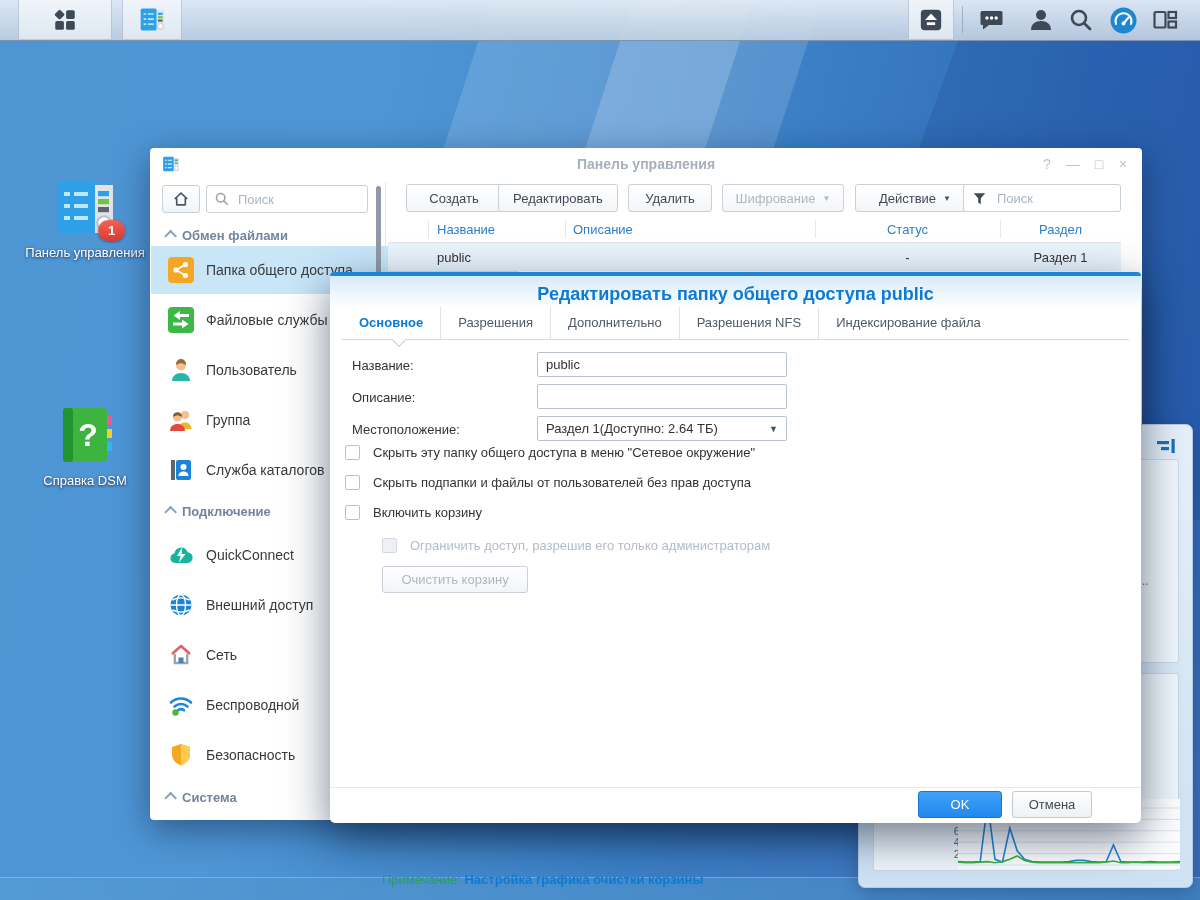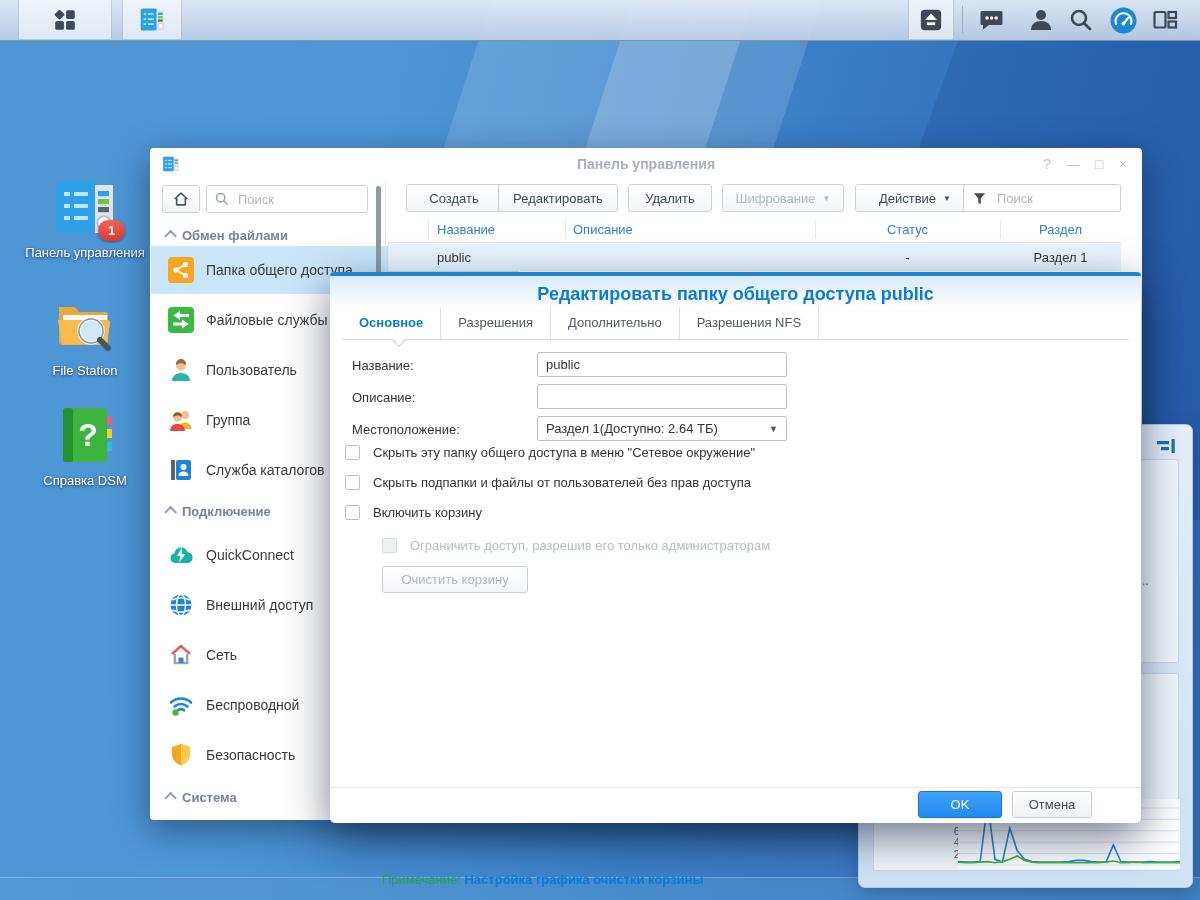--- a/index.html
+++ b/index.html
@@ -196,33 +196,20 @@
         <rect x="22.5" y="8" width="5.5" height="2.6" fill="#2ea0e8"></rect>
         <rect x="22.5" y="12" width="5.5" height="2.6" fill="#6ec53e"></rect>
         <rect x="22.5" y="16" width="5.5" height="2.6" fill="#5b6670"></rect>
         <circle cx="25.5" cy="24" r="3.4" fill="#fff" stroke="#b9c2cc"></circle>
       </svg>
       <div class="badge">1</div>
     </div>
     <div class="lbl" style="width:134px;margin-left:-7px;">Панель управления</div>
   </div>
 
-  <div class="dicon" style="left:25px;top:293px;">
-    <div class="img">
-      <svg width="64" height="64" viewBox="0 0 64 64">
-        <path d="M6 14 h16 l4 5 h26 a3 3 0 0 1 3 3 v26 a4 4 0 0 1 -4 4 h-41 a4 4 0 0 1 -4 -4 z" fill="#e9a83c"></path>
-        <rect x="10" y="22" width="44" height="5" fill="#f5f7f9"></rect>
-        <path d="M5 27 h49 a3 3 0 0 1 3 3 l-2.5 18 a4 4 0 0 1 -4 3.8 h-38 a4 4 0 0 1 -4 -3.8 z" fill="#f6bd4e"></path>
-        <circle cx="38" cy="38" r="12" fill="#cfe9f7" stroke="#eef3f6" stroke-width="3.5"></circle>
-        <circle cx="38" cy="38" r="12" fill="none" stroke="#8a99a5" stroke-width="1.5"></circle>
-        <line x1="47" y1="47" x2="55" y2="55" stroke="#4a5560" stroke-width="6" stroke-linecap="round"></line>
-      </svg>
-    </div>
-    <div class="lbl" style="width:100px;margin-left:10px;">File Station</div>
-  </div>
 
   <div class="dicon" style="left:25px;top:403px;">
     <div class="img">
       <svg width="64" height="64" viewBox="0 0 64 64">
         <rect x="10" y="5" width="44" height="54" rx="4" fill="#3cb43f"></rect>
         <rect x="10" y="5" width="10" height="54" rx="3" fill="#239330"></rect>
         <rect x="54" y="13" width="5" height="9" fill="#e85aa0"></rect>
         <rect x="54" y="26" width="5" height="9" fill="#f5d02a"></rect>
         <rect x="54" y="39" width="5" height="9" fill="#35b6e8"></rect>
         <text x="35" y="43" font-size="32" fill="#fff" font-weight="bold" text-anchor="middle" font-family="Liberation Sans, sans-serif">?</text>
@@ -448,20 +435,21 @@
     <div id="modal-topbar"></div>
     <div id="modal-header">
       <div class="t">Редактировать папку общего доступа public</div>
     </div>
 
     <div id="tabs">
       <div class="tab active">Основное</div>
       <div class="tab">Разрешения</div>
       <div class="tab">Дополнительно</div>
       <div class="tab">Разрешения NFS</div>
+      <div class="tab" style="border-right:none;">Индексирование файла</div>
       <div id="tab-notch"></div>
     </div>
 
     <div class="flabel" style="top:86px;">Название:</div>
     <input class="finput" style="top: 80px;" value="public">
     <div class="flabel" style="top:118px;">Описание:</div>
     <input class="finput" style="top: 112px;" value="">
     <div class="flabel" style="top:150px;">Местоположение:</div>
     <div class="fselect" style="top:144px;">
       <span>Раздел 1(Доступно: 2.64 ТБ)</span>

